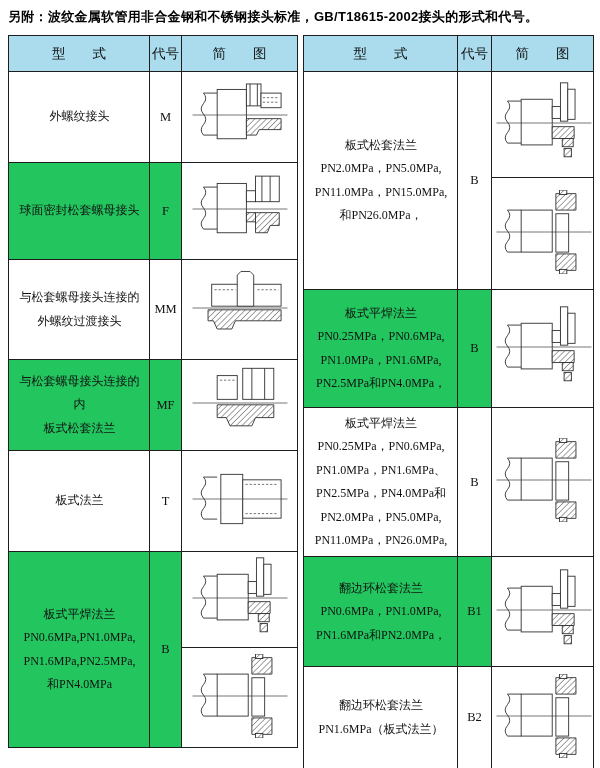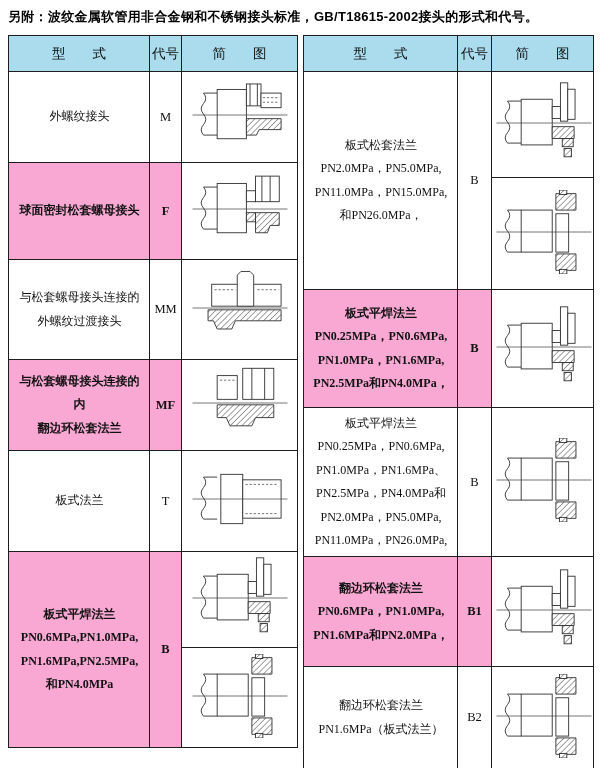--- a/index.html
+++ b/index.html
@@ -8,21 +8,21 @@
   .title{font-family:"Liberation Sans","DejaVu Sans",sans-serif;font-weight:700;
          font-size:13px;letter-spacing:.3px;margin:3px 0 9px 0;color:#000;}
   .tables{display:flex;gap:5px;align-items:flex-start;}
   table{border-collapse:collapse;table-layout:fixed;border-radius:24px;}
   td,th{border:1.6px solid #1d1d1d;overflow:hidden;}
   th{background:#aadcee;font-weight:400;font-size:13.5px;height:33px;
      font-family:"Liberation Serif","DejaVu Serif",serif;}
   .cell-type{font-size:12px;line-height:1.95;padding:4px 6px 4px 7px;
              white-space:pre-line;vertical-align:middle;text-align:center;}
   .cell-code{text-align:center;font-size:12.5px;vertical-align:middle;}
-  .hl{background:#f9a8d4;font-weight:bold;}
+  .hl{background:#22c55e;}
   .cell-diagram{background:#fff;text-align:center;vertical-align:middle;}
   .diagram{display:inline-block;line-height:0;}
 </style>
 </head>
 <body>
 
 <svg width="0" height="0" style="position:absolute">
   <defs>
     <pattern id="hatch" patternUnits="userSpaceOnUse" width="4.5" height="4.5" patternTransform="rotate(45)">
       <rect width="4.5" height="4.5" fill="#ffffff"></rect>
@@ -92,21 +92,21 @@
                   <rect x="24" y="20" width="76" height="24" fill="#fff" stroke="#333" stroke-width="1"></rect>
                   <line x1="27" y1="26" x2="50" y2="26" stroke="#555" stroke-width="0.9" stroke-dasharray="2.5 2"></line>
                   <line x1="74" y1="26" x2="97" y2="26" stroke="#555" stroke-width="0.9" stroke-dasharray="2.5 2"></line>
                   <path d="M52,10l4,-4h10l4,4v34h-18z" fill="#fff" stroke="#333" stroke-width="1"></path>
                   <path d="M20,48h80v12h-50l-4,9h-16l-4,-9h-6z" fill="url(#hatch)" stroke="#333" stroke-width="1"></path>
                   <line x1="3" y1="46" x2="107" y2="46" stroke="#444" stroke-width="0.8"></line>
                 </svg></div></td>
       </tr>
       <tr style="height:90px">
         <td class="cell-type hl">与松套螺母接头连接的内
-翻边环松套法兰</td>
+板式松套法兰</td>
         <td class="cell-code hl">MF</td>
         <td class="cell-diagram">
           <div class="diagram"><svg viewBox="0 0 110 92" width="102" height="84" xmlns="http://www.w3.org/2000/svg">
                   <rect x="30" y="16" width="22" height="26" fill="#fff" stroke="#333" stroke-width="1"></rect>
                   <line x1="33" y1="21" x2="50" y2="21" stroke="#555" stroke-width="0.9" stroke-dasharray="2.5 2"></line>
                   <rect x="58" y="8" width="34" height="34" fill="#fff" stroke="#333" stroke-width="1"></rect>
                   <line x1="68" y1="8" x2="68" y2="42" stroke="#333" stroke-width="1"></line>
                   <line x1="82" y1="8" x2="82" y2="42" stroke="#333" stroke-width="1"></line>
                   <path d="M30,48h62v14h-20l-4,9h-24l-4,-9h-10z" fill="url(#hatch)" stroke="#333" stroke-width="1"></path>
                   <line x1="3" y1="46" x2="107" y2="46" stroke="#444" stroke-width="0.8"></line>

